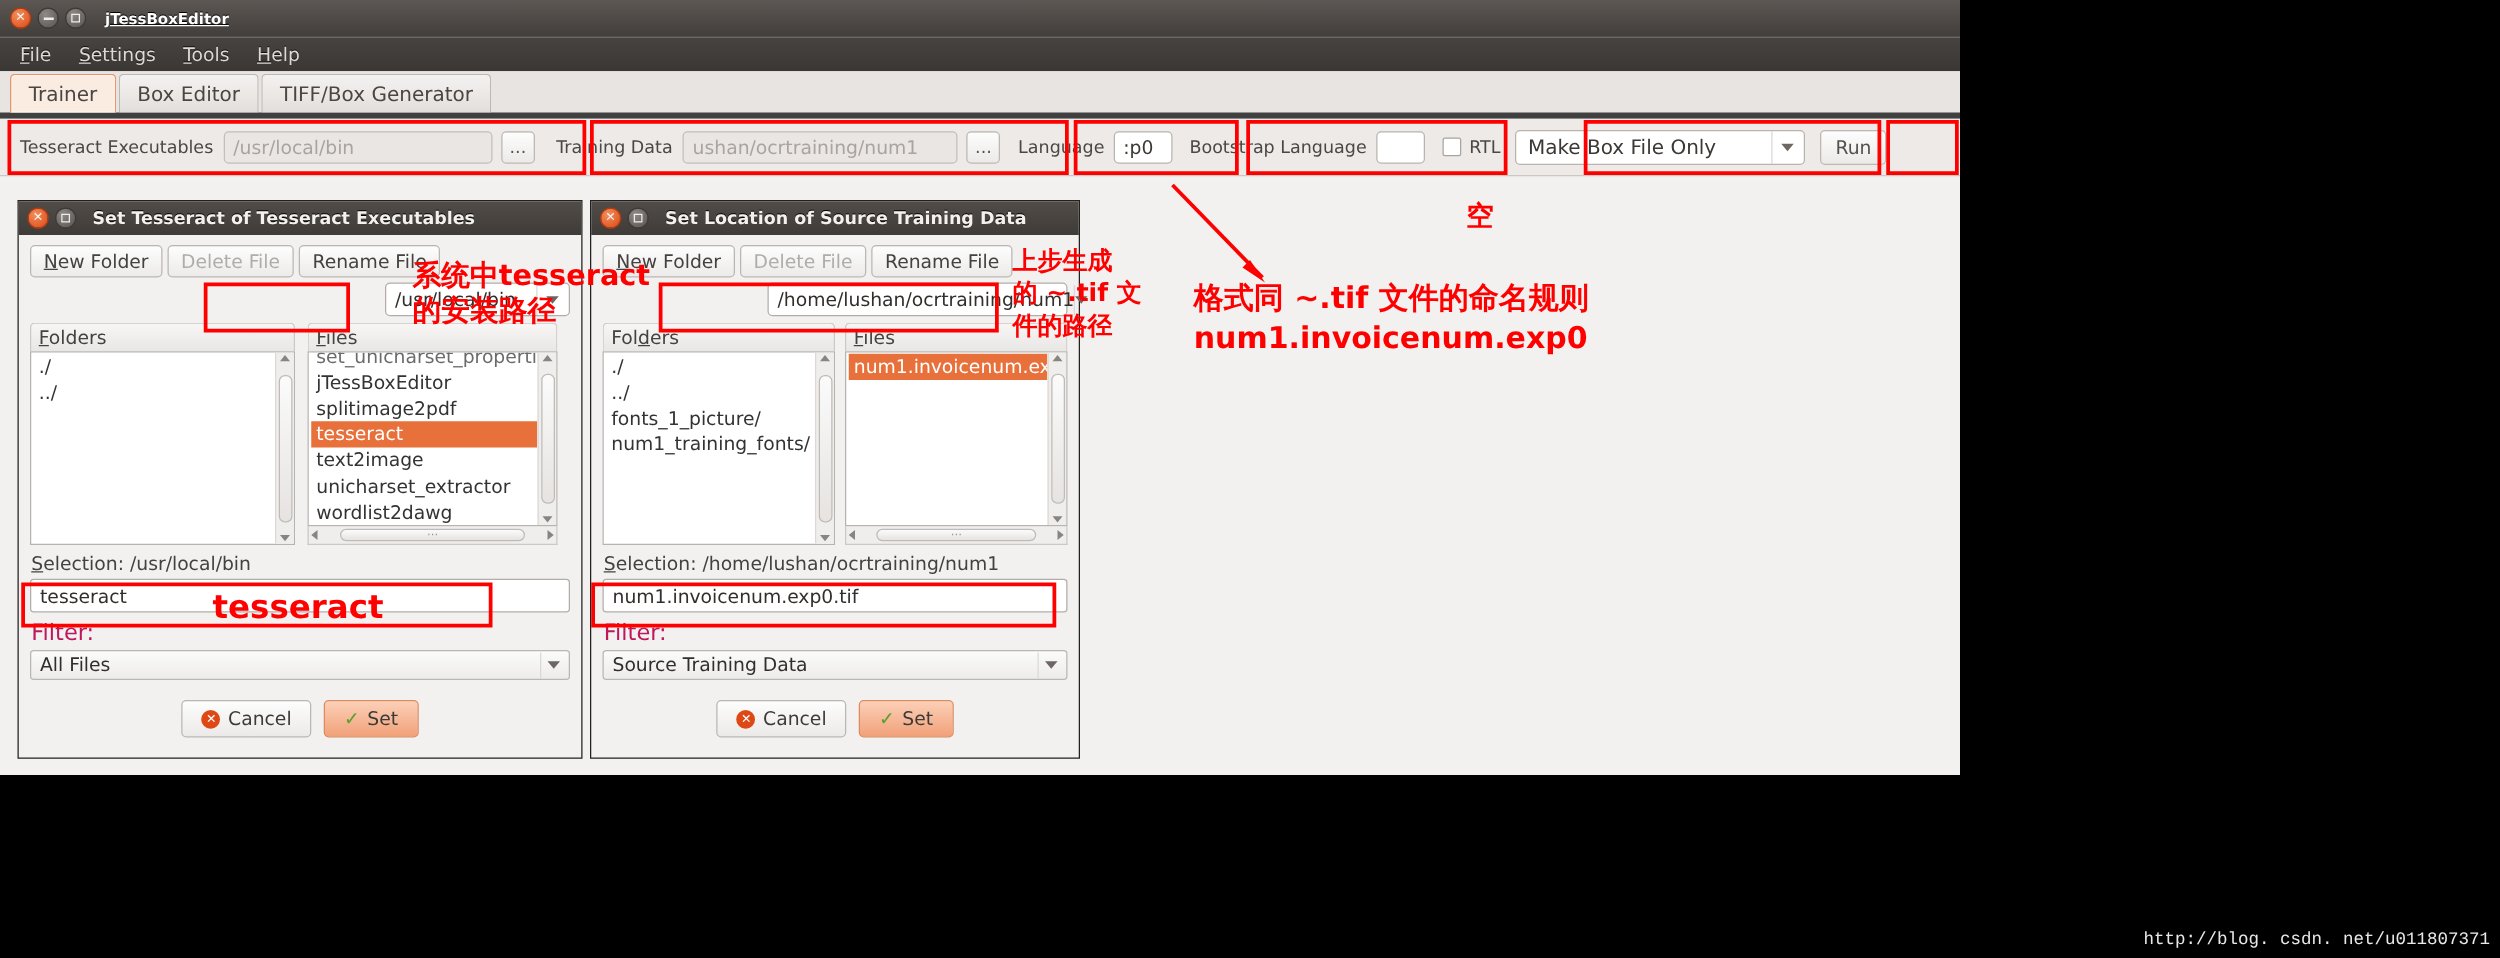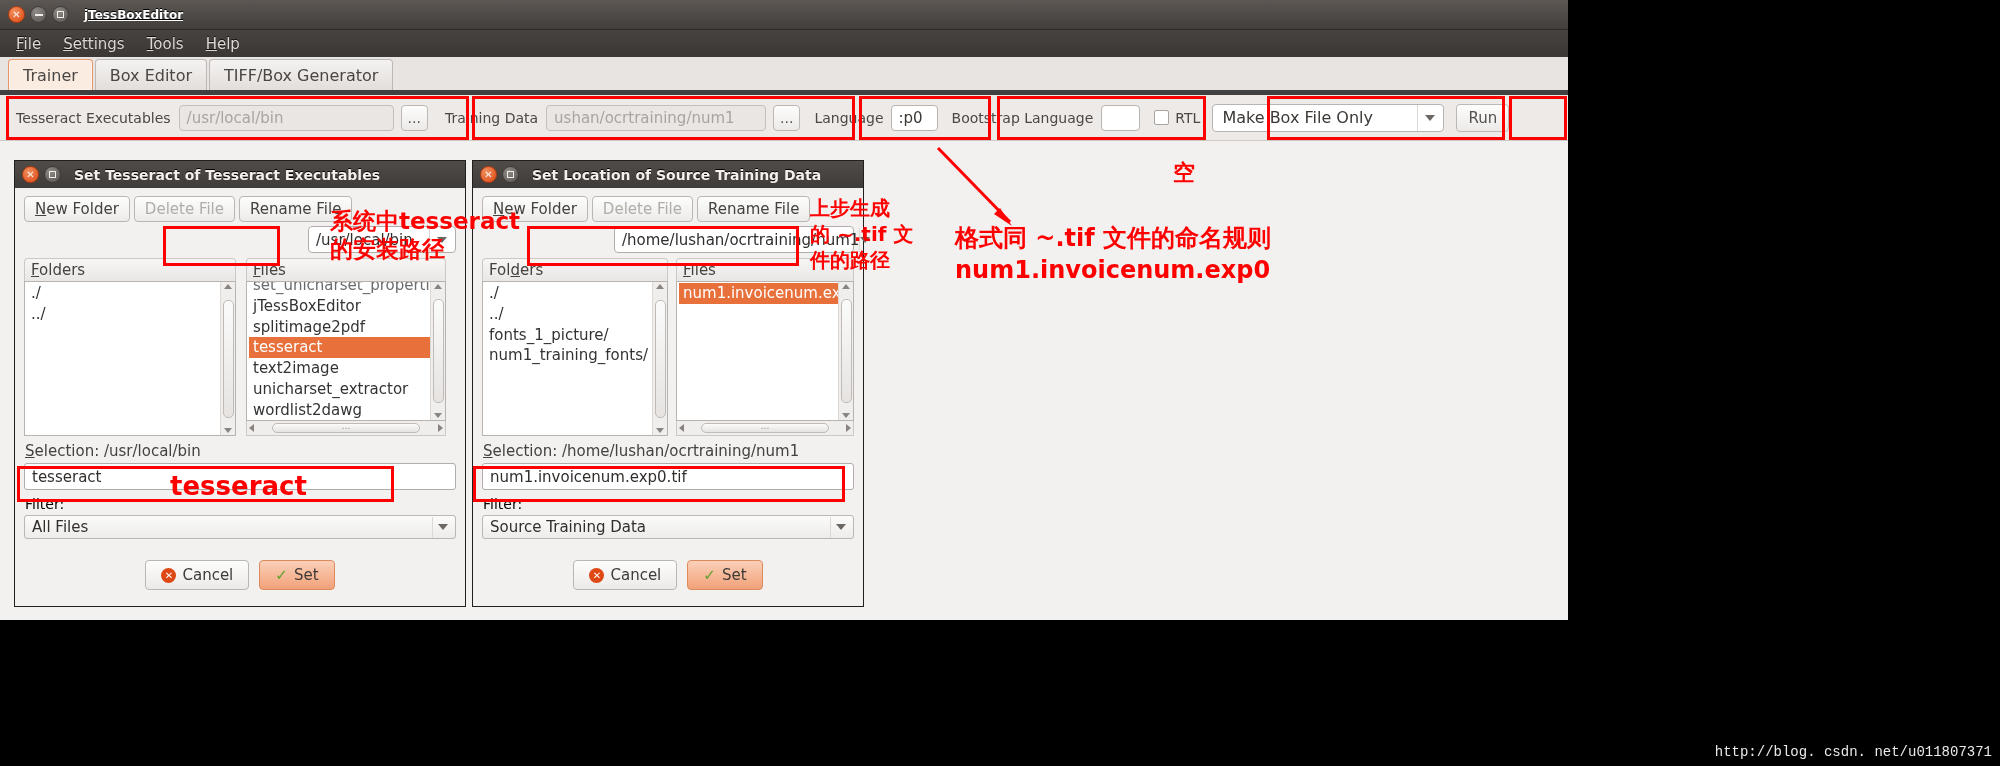--- a/index.html
+++ b/index.html
@@ -130,21 +130,21 @@
   .hscroll{ height:15px; background:#f0eeec; border:1px solid #cdc8c4; border-top:none;
             display:flex; align-items:center; justify-content:space-between; padding:0 2px;}
   .hthumb{ height:10px; background:linear-gradient(#fbfbfb,#e6e3e1); border:1px solid #c0bbb7;
            border-radius:5px; display:flex;align-items:center;justify-content:center;
            color:#9a9490; font-size:9px;}
   .sel-line{ font-size:15px; color:#45413e; margin:6px 0 3px 1px;}
   .namefield{
     height:27px; background:#fff;border:1px solid #b2adaa;border-radius:3px;
     display:flex;align-items:center;padding:0 7px;font-size:15px;color:#312e2c;
   }
-  .filterlbl{ font-size:14px;color:#000000;margin:6px 0 3px 1px;}
+  .filterlbl{ font-size:18px;color:#be185d;margin:6px 0 3px 1px;}
   .filtercombo{
     height:24px;background:linear-gradient(#fbfbfb,#eeecea);border:1px solid #bbb6b2;
     border-radius:3px;display:flex;align-items:center;justify-content:space-between;
     padding:0 3px 0 7px;font-size:15px;color:#312e2c;
   }
   .dlg-foot{ display:flex; justify-content:center; gap:10px; padding:8px 0 10px 0;}
   .fbtn{ height:30px;padding:0 15px;display:flex;align-items:center;gap:6px;
          border:1px solid #bbb6b2;border-radius:4px;font-size:15px;
          background:linear-gradient(#fdfdfd,#eceae8);color:#3d3a37;}
   .fbtn.primary{ background:linear-gradient(#fbd0b8,#f1a179); border-color:#dd8a5d; }

